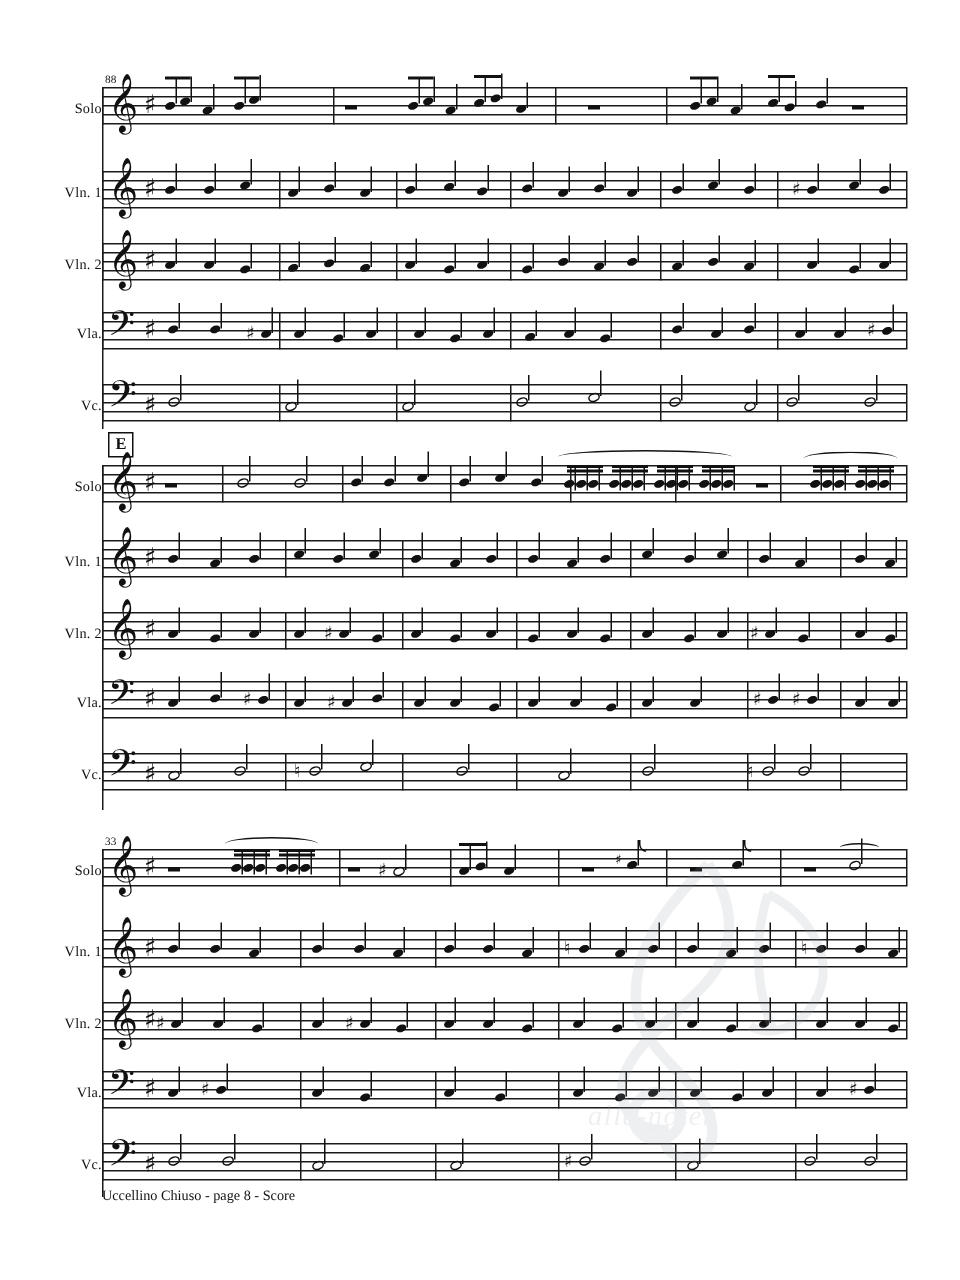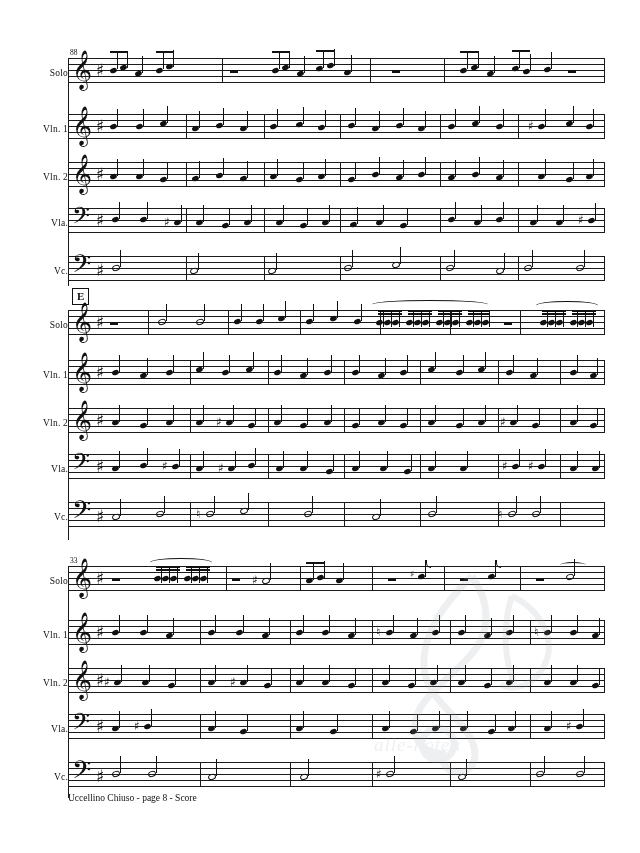--- a/index.html
+++ b/index.html
@@ -20,21 +20,21 @@
   .watermark {
     position: absolute;
     left: 352px; top: 556px;
     width: 250px; height: 230px;
     opacity: 0.16;
     pointer-events: none;
     z-index: 5;
   }
   .watermark .wm-text {
     position: absolute;
-    left: 22px; top: 178px;
+    left: 40px; top: 178px;
     font-family: "Liberation Serif", serif;
     font-style: italic;
     font-size: 19px;
     color: #9aa3ad;
     letter-spacing: 1px;
   }
 
   
   .system { position: absolute; left: 0; width: 640px; }
   #system-1 { top: 40px; }

